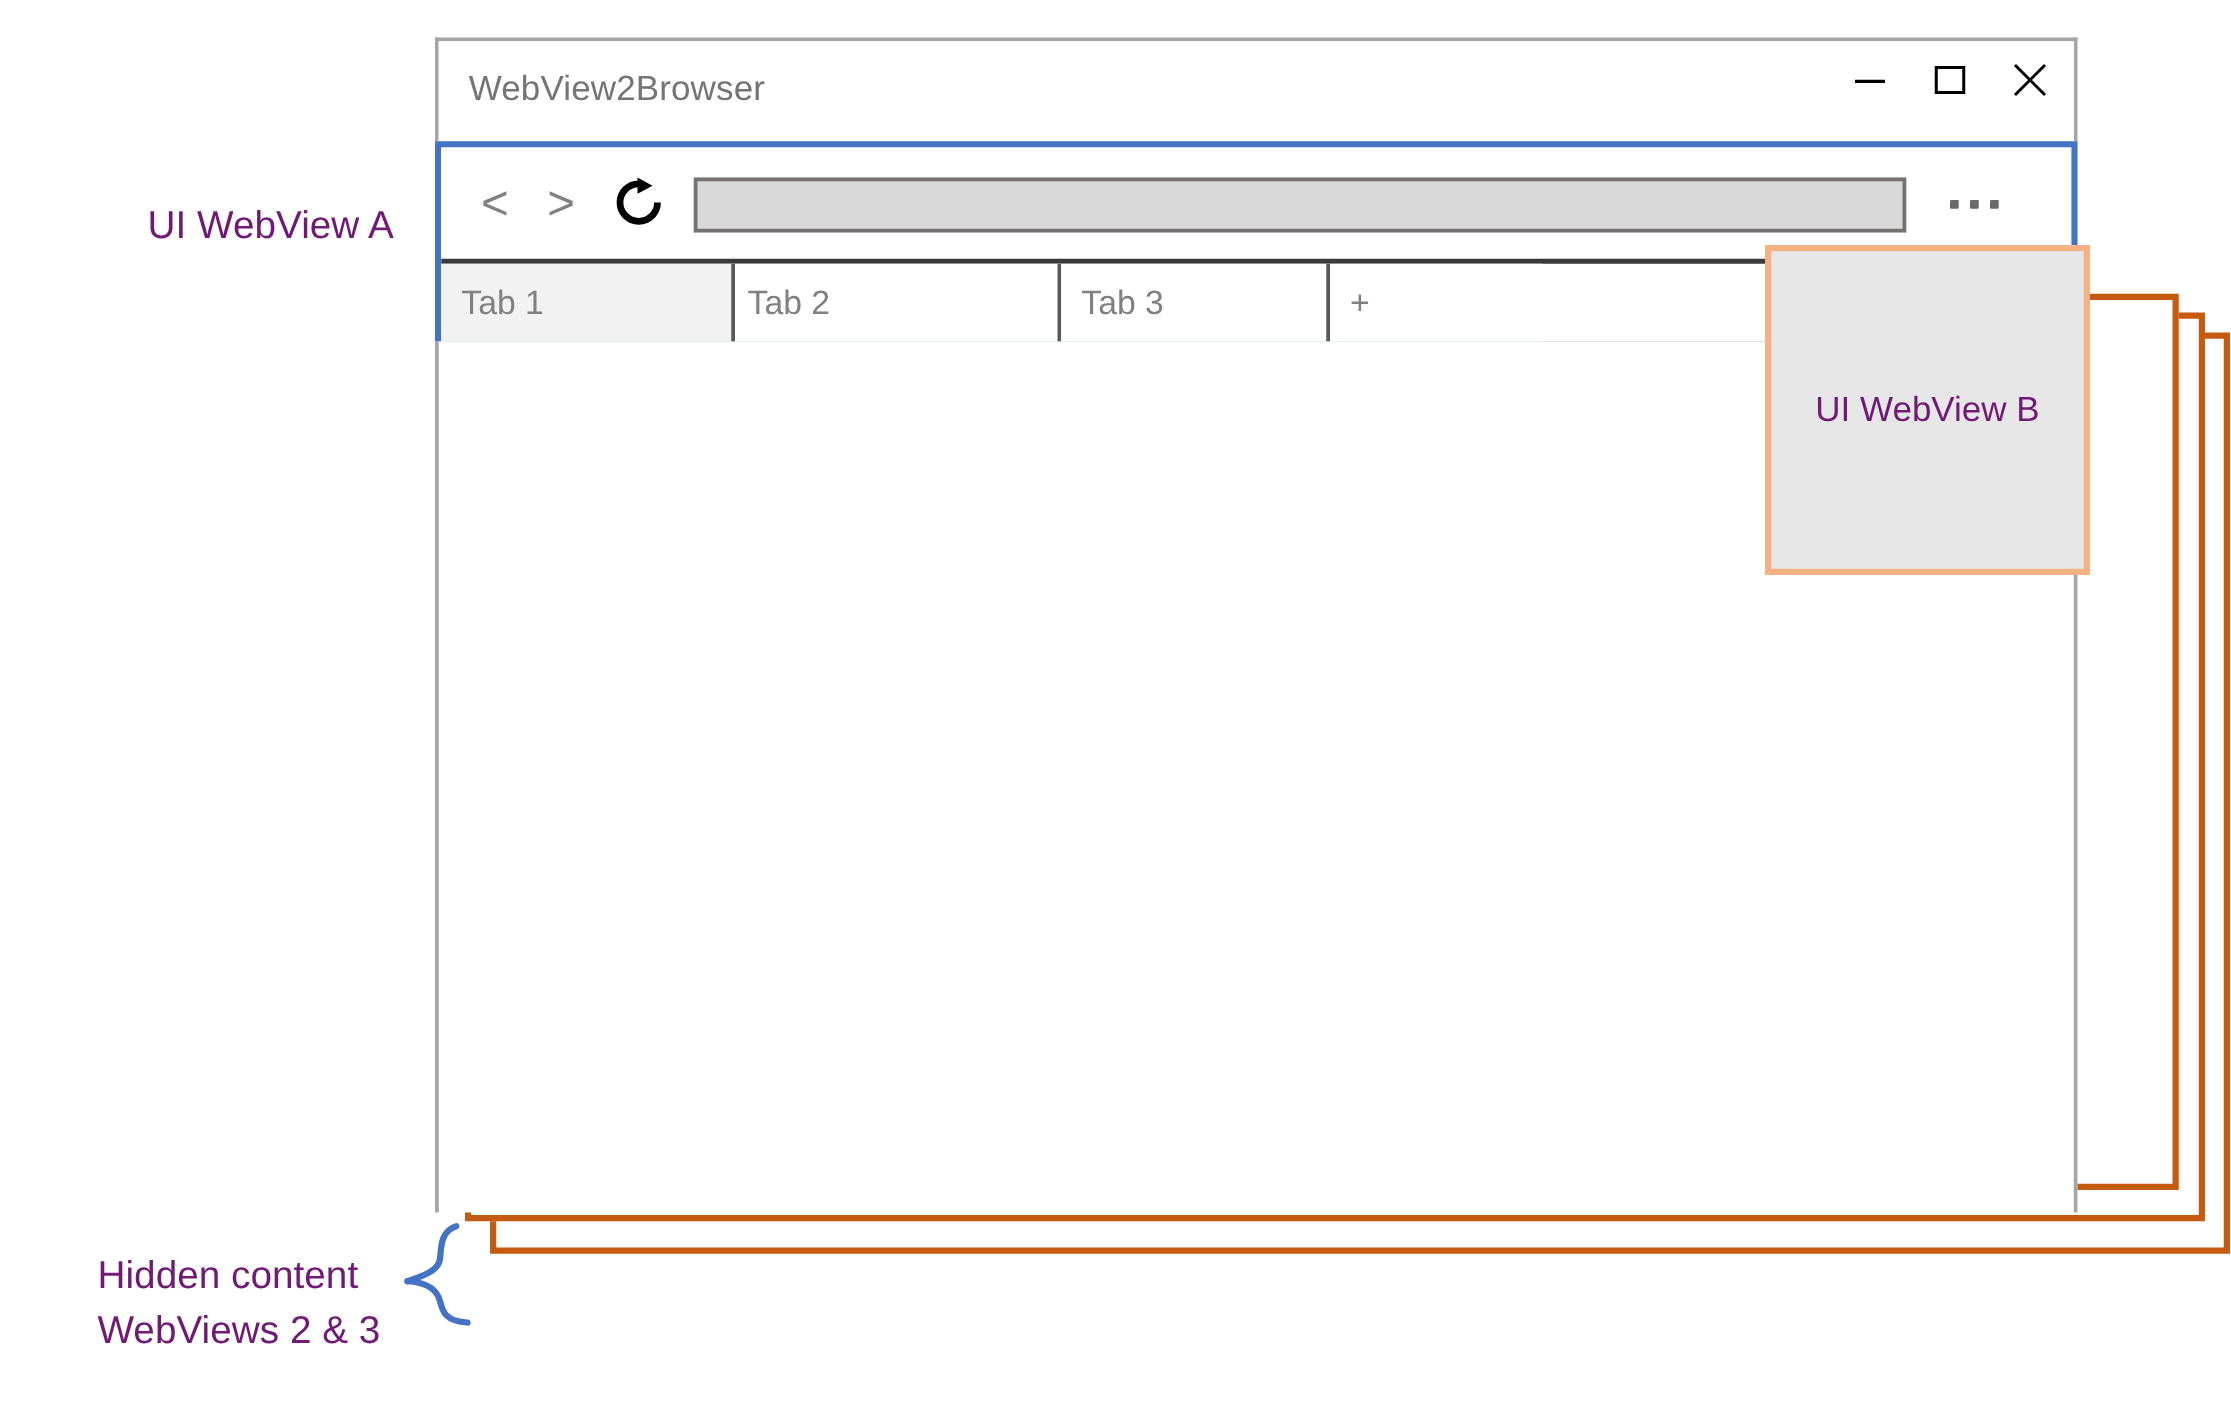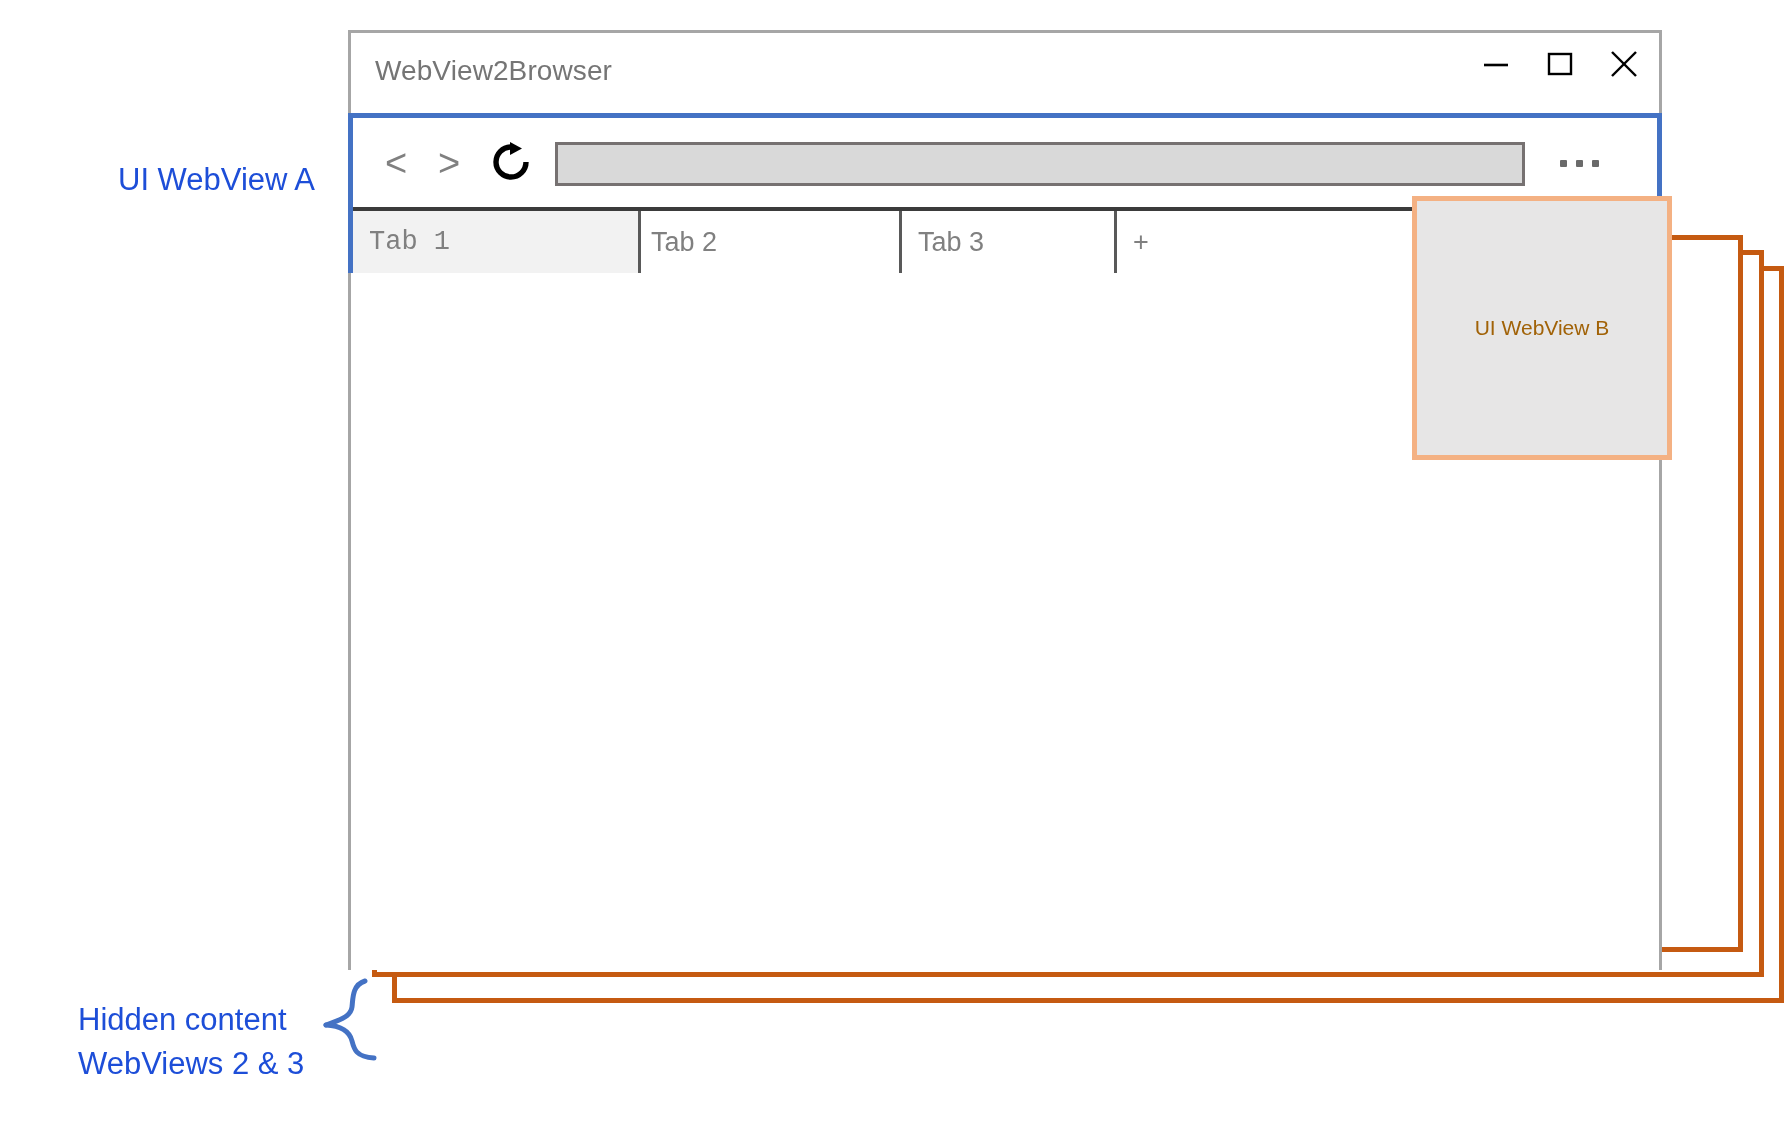--- a/index.html
+++ b/index.html
@@ -152,21 +152,21 @@
     border-right: 3px solid #595959;
     background: #ffffff;
     color: #808080;
     font-size: 27px;
     display: flex;
     align-items: center;
     padding-left: 16px;
     white-space: nowrap;
   }
   .tab.active { background: #f2f2f2; }
-  .tab-1 { width: 288px; font-family: Liberation Mono, monospace; }
+  .tab-1 { width: 235px; }
   .tab-2 { width: 261px; padding-left: 10px; }
   .tab-3 { width: 215px; text-align: right; }
   .tab-new { width: 170px; border-right: none; }
 
   
   .content-frame {
     position: absolute;
     box-sizing: border-box;
     border: 5px solid #c55a11;
     background: #ffffff;
@@ -211,30 +211,30 @@
     height: 264px;
     box-sizing: border-box;
     border: 5px solid #f4b183;
     background: #e7e6e6;
     z-index: 10;
     display: flex;
     align-items: center;
     justify-content: center;
   }
   .ui-webview-b-label {
-    font-size: 21px;
-    color: #a16207;
+    font-size: 28px;
+    color: #701a75;
     white-space: nowrap;
   }
 
   
   .annot {
     position: absolute;
     font-size: 31px;
-    color: #1d4ed8;
+    color: #701a75;
     line-height: 44px;
     white-space: pre-line;
     z-index: 20;
   }
   .annot-a {
     left: 118px;
     top: 158px;
   }
   .annot-hidden {
     left: 78px;

